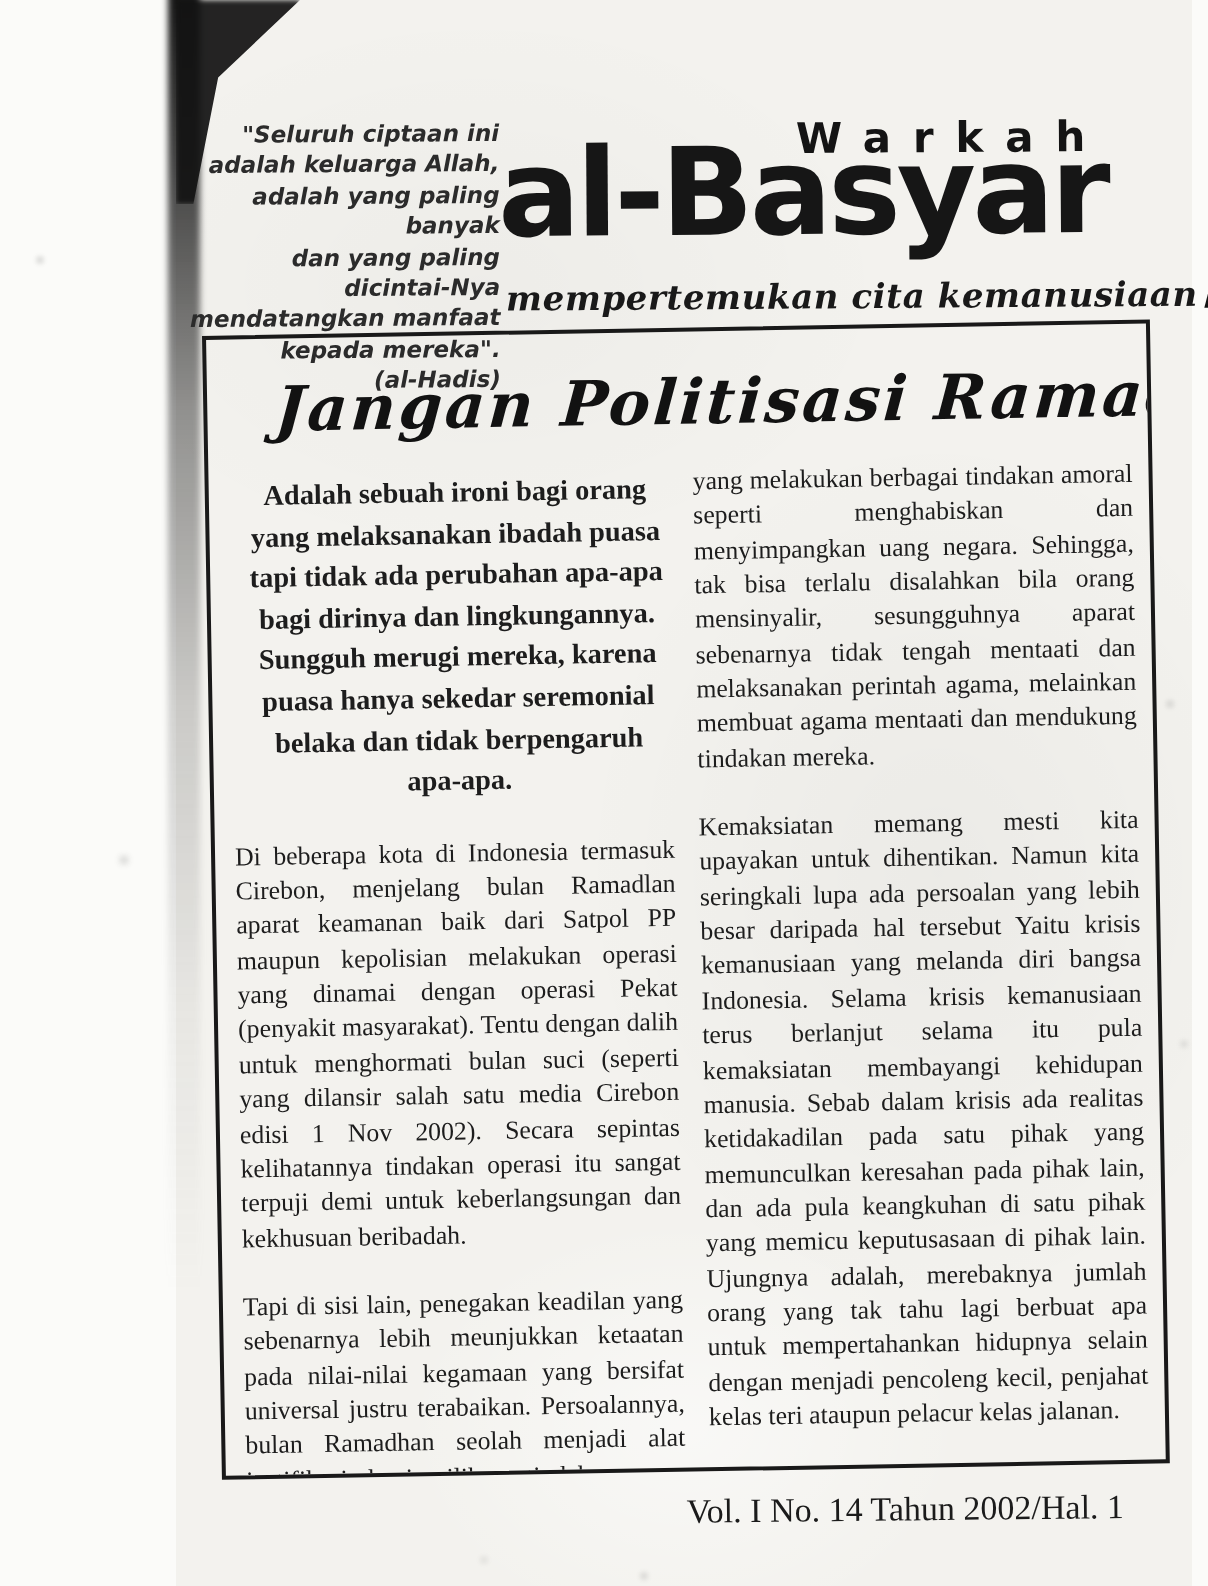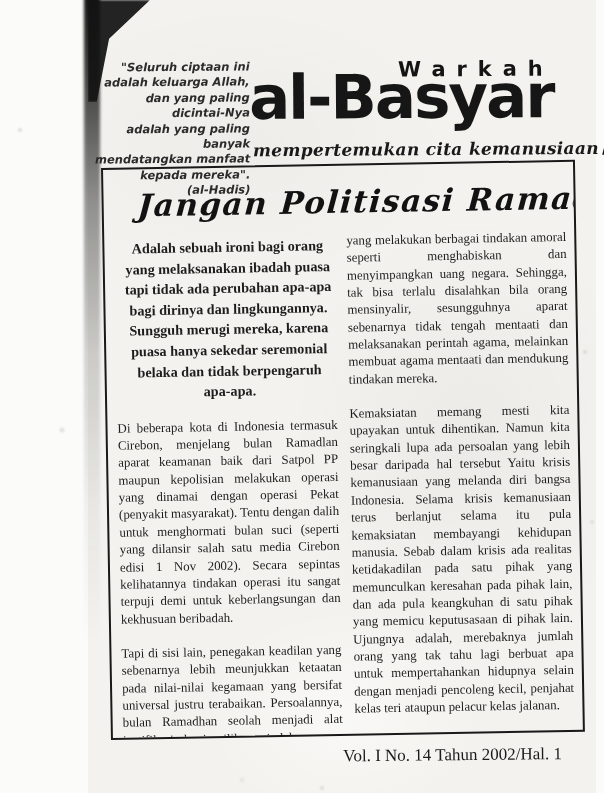--- a/index.html
+++ b/index.html
@@ -115,22 +115,22 @@
 
 <div class="page">
   <div class="paper"></div>
   <div class="edge-smudge"></div>
   <div class="corner-wedge"></div>
   <div class="noise"></div>
 
   <div class="quote">
     <div>"Seluruh ciptaan ini</div>
     <div>adalah keluarga Allah,</div>
+    <div>adalah yang paling banyak</div>
     <div>dan yang paling dicintai-Nya</div>
-    <div>adalah yang paling banyak</div>
     <div>mendatangkan manfaat</div>
     <div>kepada mereka".</div>
     <div>(al-Hadis)</div>
   </div>
 
   <div class="masthead-kicker">Warkah</div>
   <div class="masthead-title">al-Basyar</div>
   <div class="masthead-tagline"><span>mempertemukan cita kemanusiaan</span><span class="tagline-mark"></span></div>
 
   <div class="article-box">

